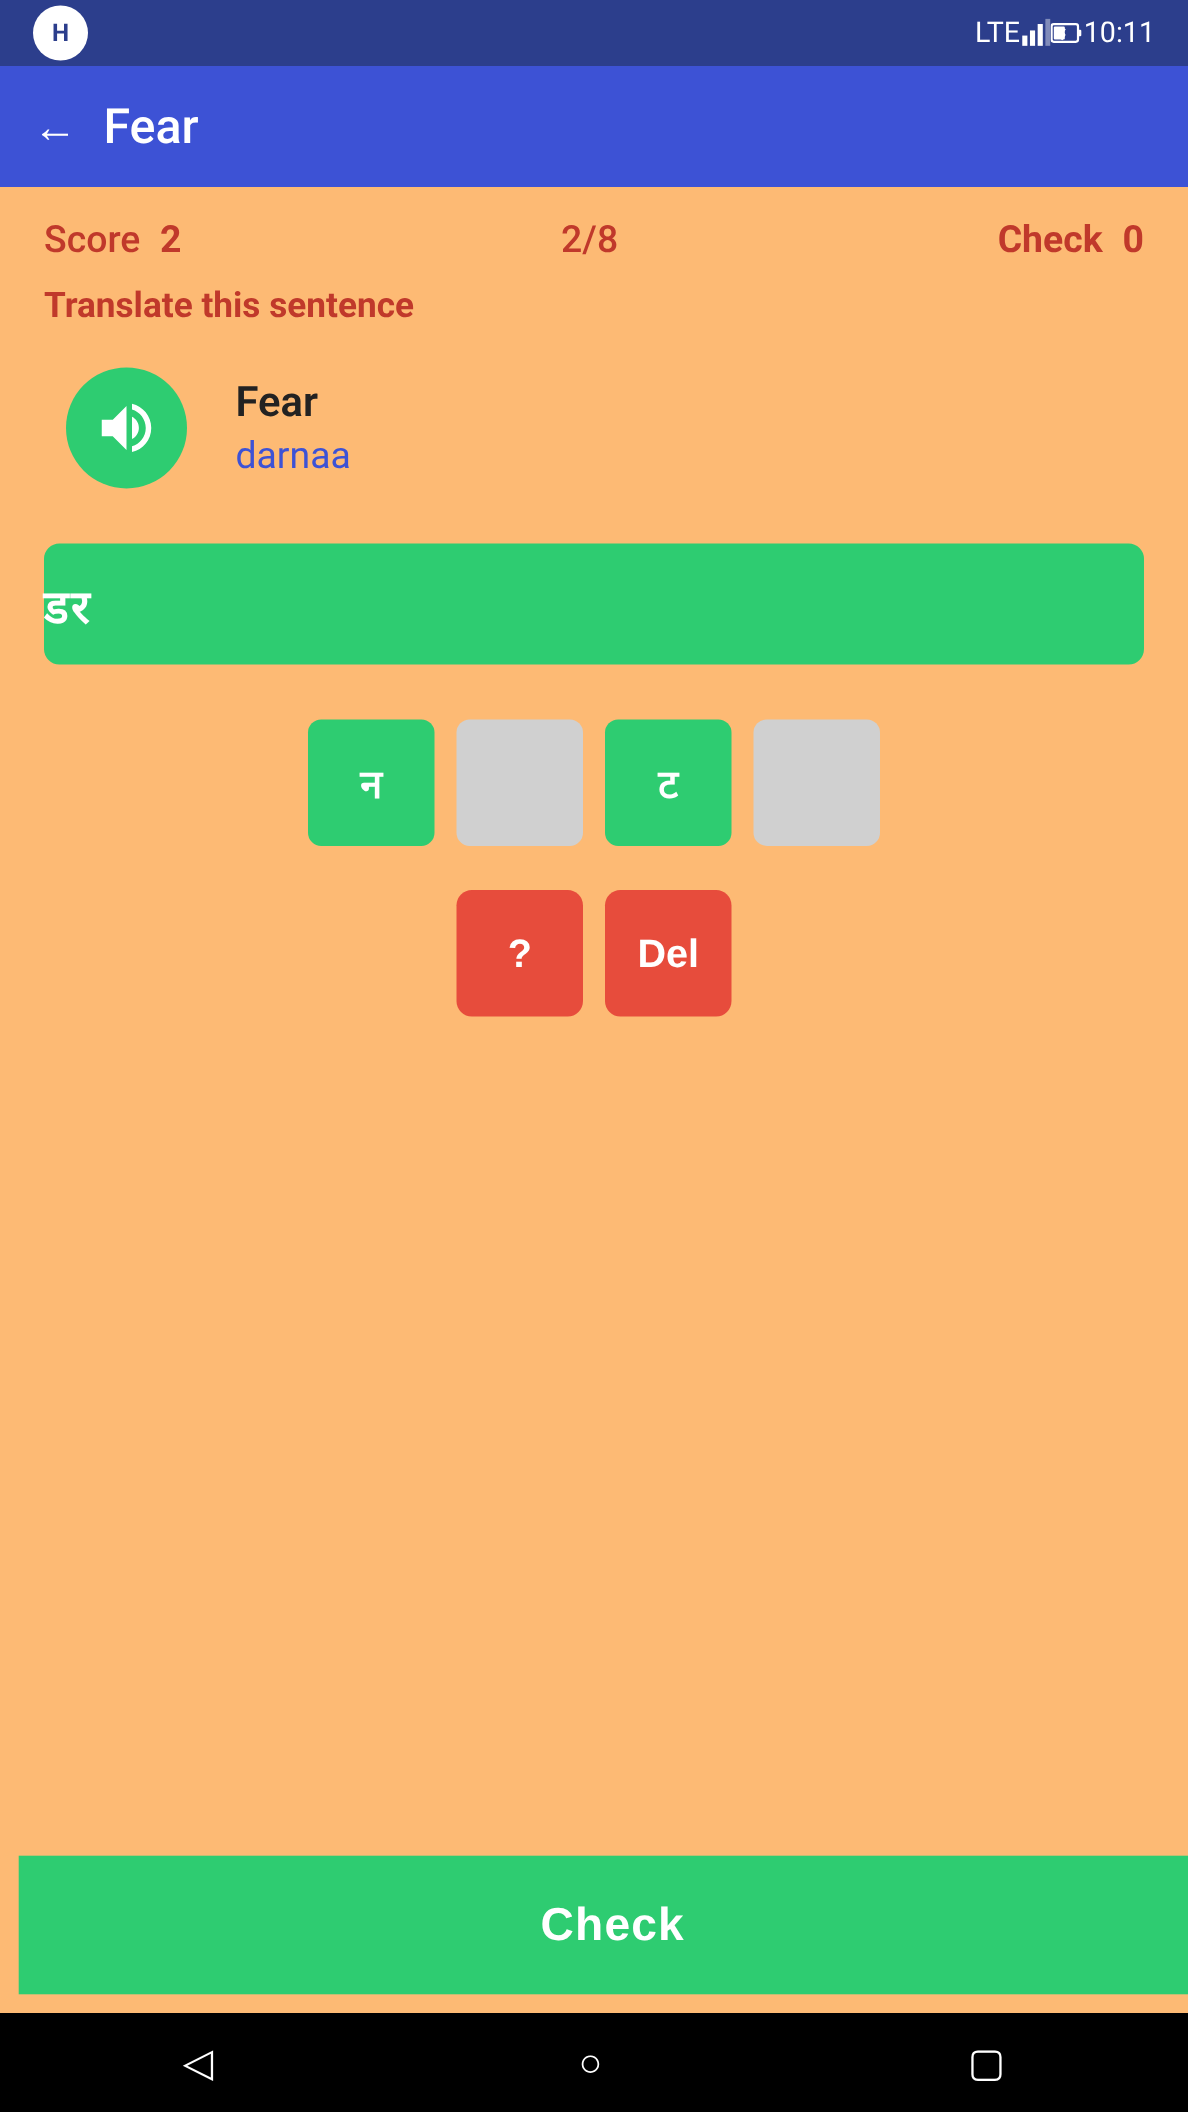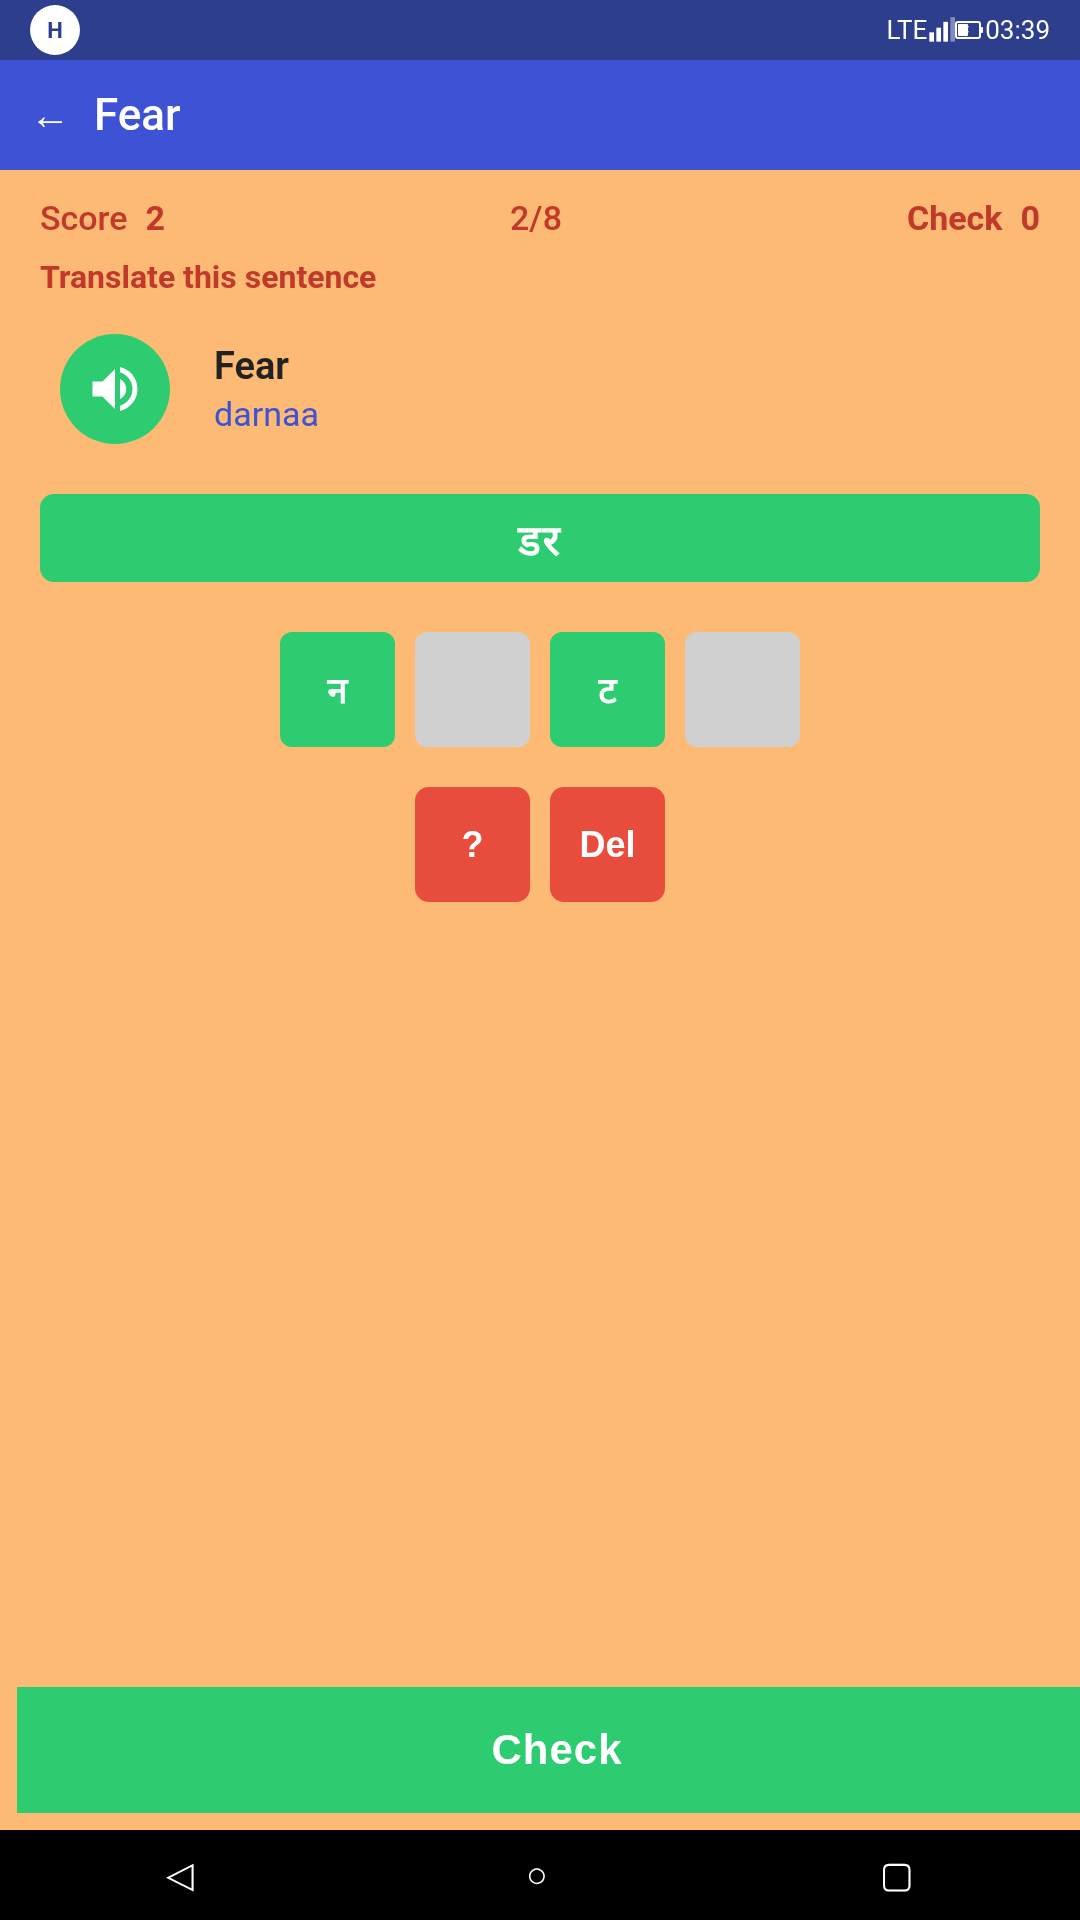--- a/index.html
+++ b/index.html
@@ -149,24 +149,23 @@
       color: #3d52d5;
       font-size: 34px;
       font-weight: 400;
     }
 
     
     .answer-box {
       margin: 20px 40px;
       background: #2ecc71;
       border-radius: 14px;
-      height: 88px;
-      display: flex;
-      align-items: center;
-      justify-content: center;
+      height: 110px;
+      display: flex;
+      align-items: center;
     }
     .answer-text {
       color: #fff;
       font-size: 42px;
       font-weight: 600;
       letter-spacing: 2px;
     }
 
     
     .letter-tiles-row {
@@ -270,21 +269,21 @@
       <rect x="20" y="1" width="4" height="21" fill="white" opacity="0.4"></rect>
     </svg>
     <svg width="30" height="28" viewBox="0 0 30 24">
       <rect x="1" y="4" width="24" height="16" rx="2" stroke="white" stroke-width="2" fill="none"></rect>
       <rect x="25" y="9" width="3" height="6" rx="1" fill="white"></rect>
       <rect x="3" y="6" width="10" height="12" rx="1" fill="white"></rect>
       <line x1="13" y1="8" x2="10" y2="13" stroke="white" stroke-width="2"></line>
       <line x1="10" y1="13" x2="13" y2="13" stroke="white" stroke-width="2"></line>
       <line x1="13" y1="13" x2="10" y2="18" stroke="white" stroke-width="2"></line>
     </svg>
-    <span class="status-text">03:39</span>
+    <span class="status-text">10:11</span>
   </div>
 </div>
 
 <div class="app-bar">
   <span class="back-arrow">←</span>
   <span class="app-title">Fear</span>
 </div>
 
 <div class="content">
 

